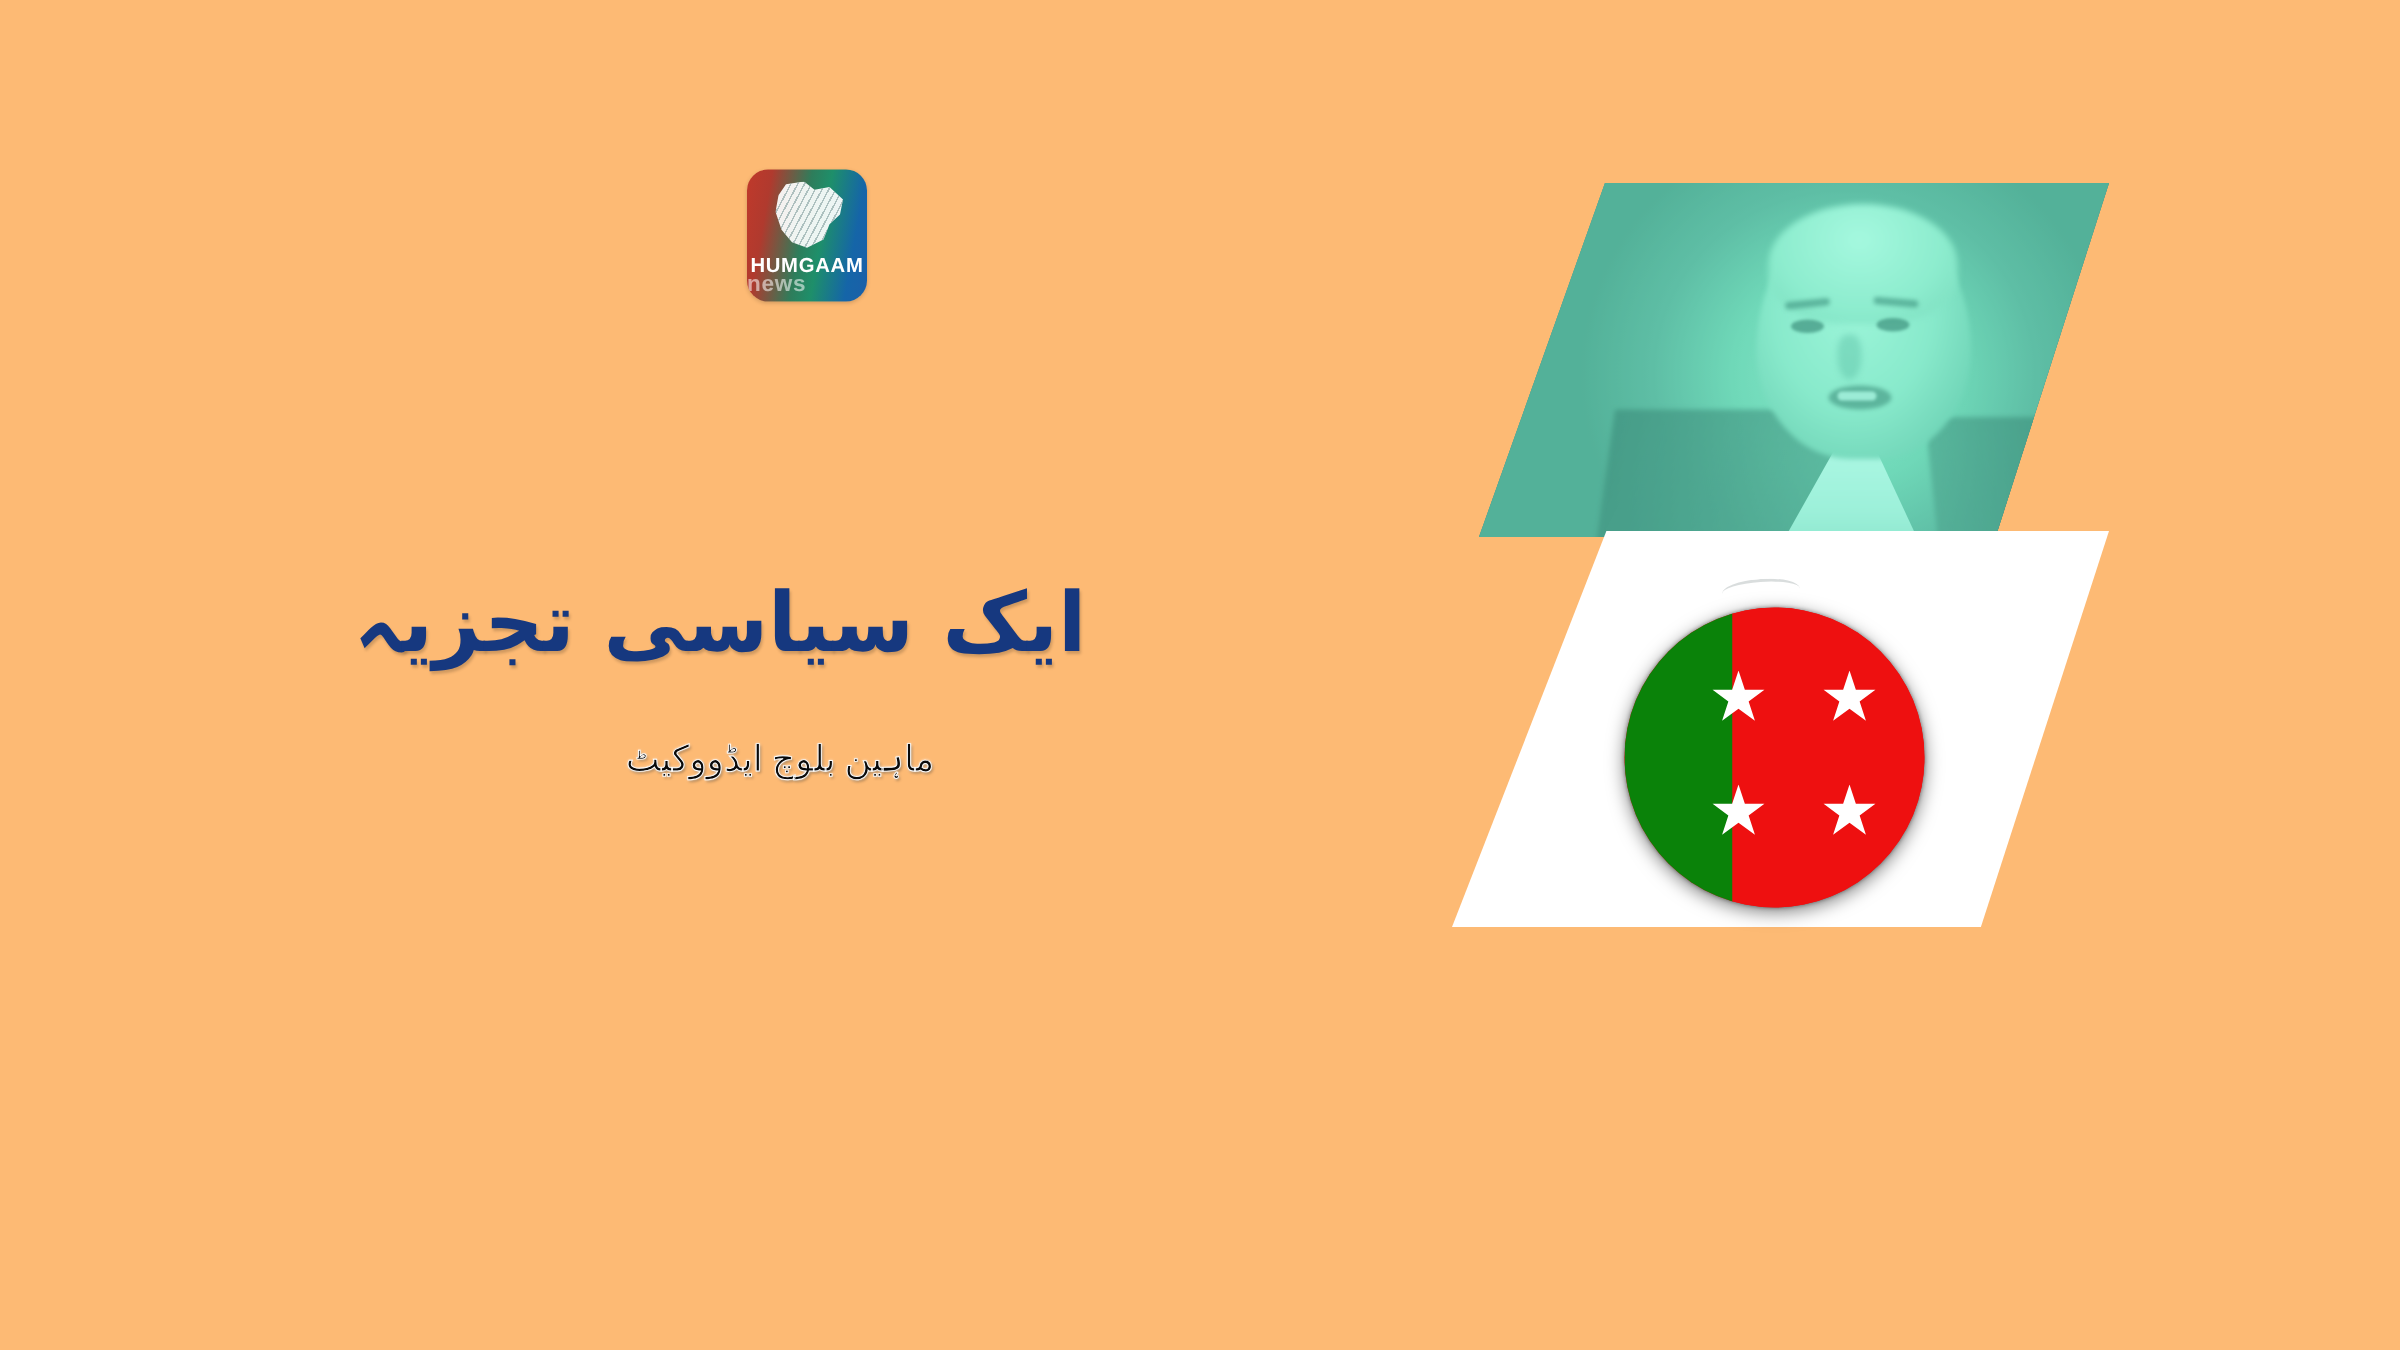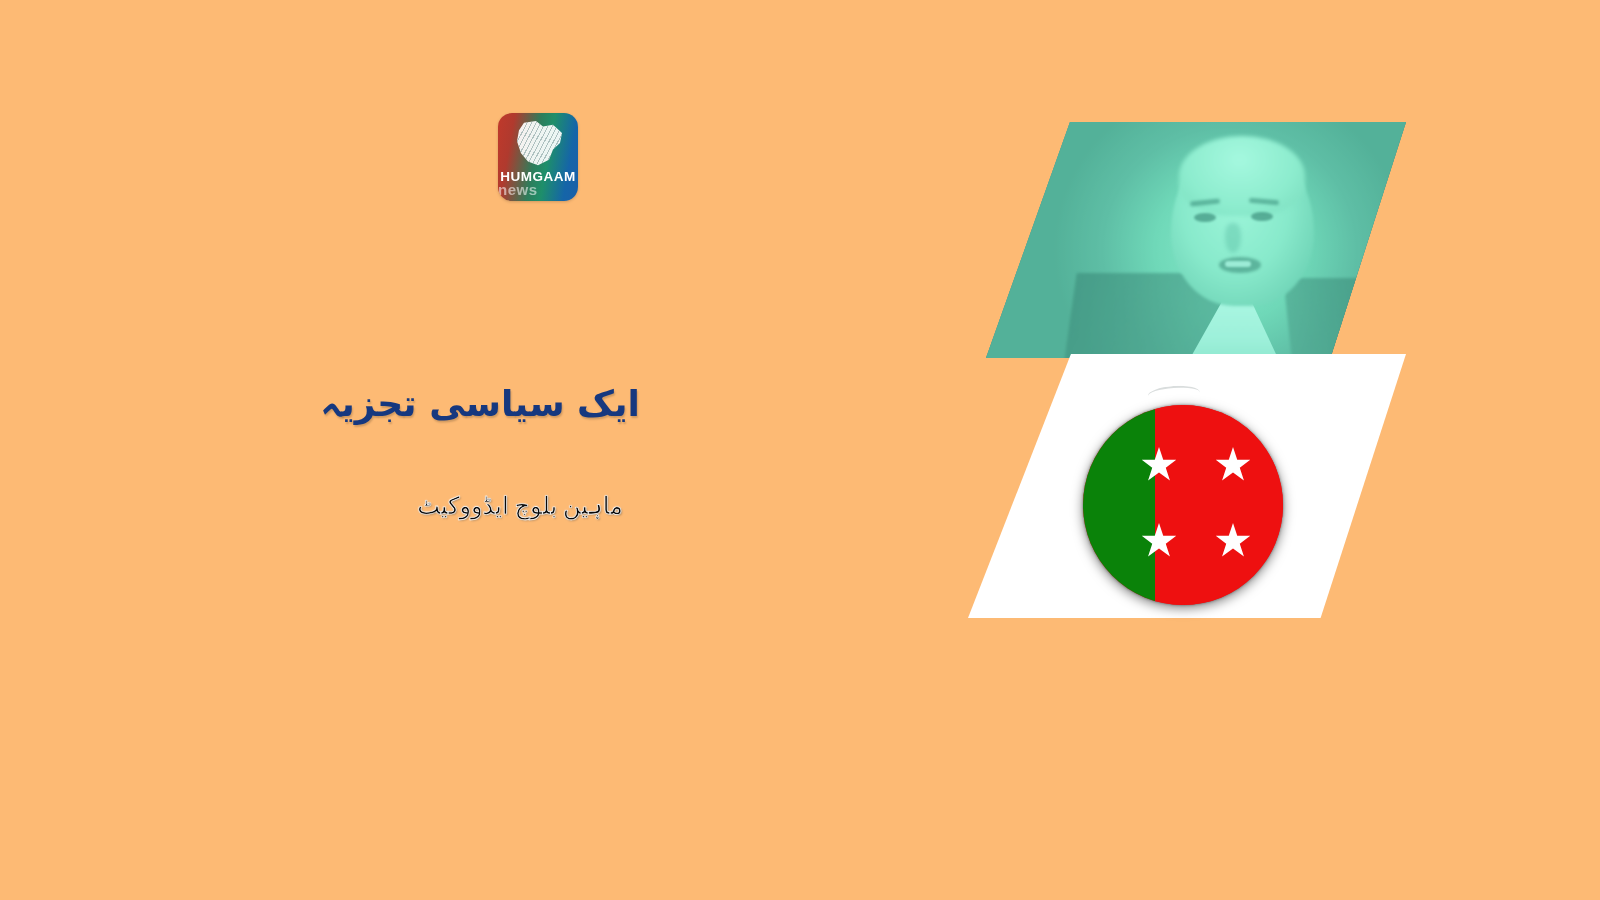--- a/index.html
+++ b/index.html
@@ -95,21 +95,21 @@
     white-space: nowrap;
   }
   .subtitle {
     position: absolute;
     left: 200px;
     top: 383px;
     width: 560px;
     text-align: center;
     direction: rtl;
     font-family: "DejaVu Sans", "Liberation Sans", sans-serif;
-    font-size: 36px;
+    font-size: 55px;
     font-weight: bold;
     letter-spacing: 2px;
     color: #16387F;
     text-shadow: 1px 2px 2px rgba(0,0,0,0.18);
     white-space: nowrap;
   }
   .byline {
     position: absolute;
     left: 300px;
     top: 492px;

